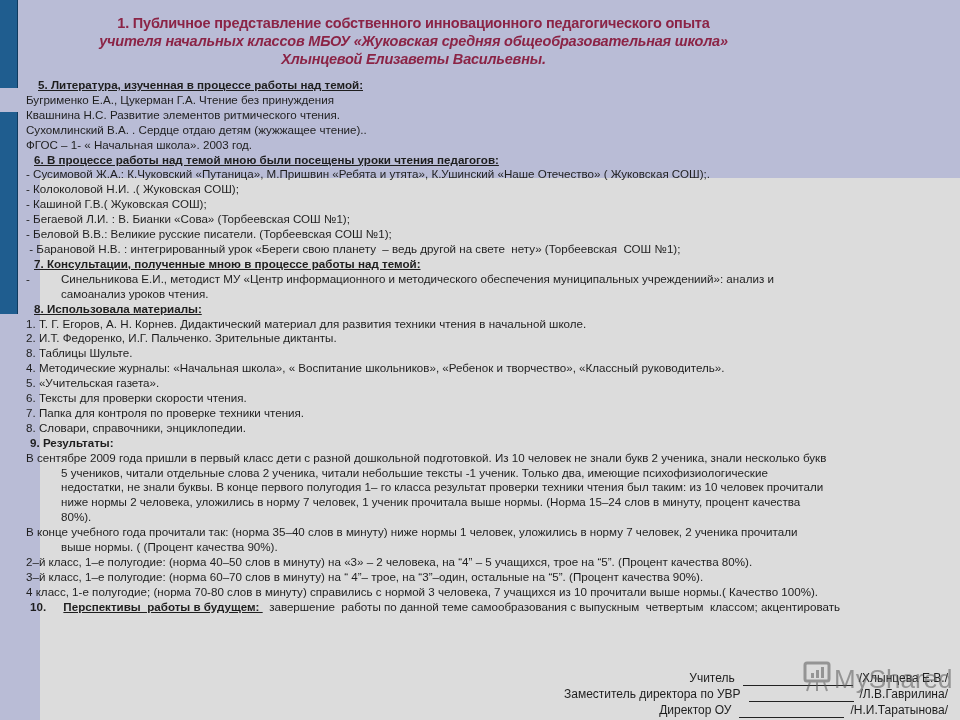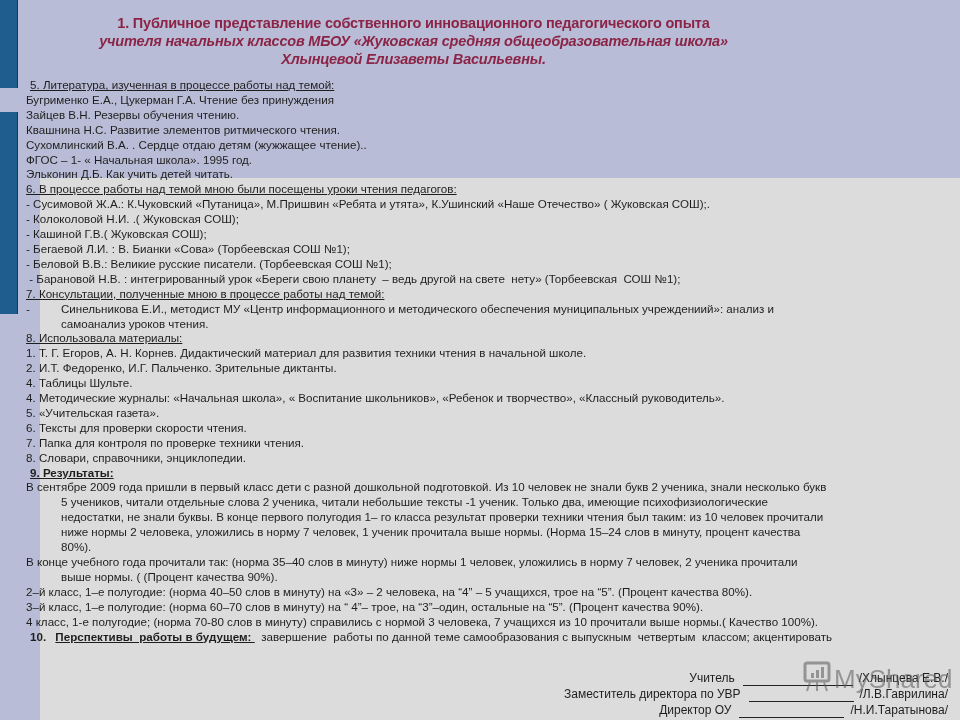--- a/index.html
+++ b/index.html
@@ -4,21 +4,21 @@
 <style>
   html, body { margin:0; padding:0; }
   body { width:960px; height:720px; position:relative; overflow:hidden; background:#b9bcd6; font-family:"Liberation Sans", sans-serif; color:#1e1e1e; }
   .grey-panel { position:absolute; left:40px; top:178px; width:920px; height:542px; background:#dcdcdc; }
   .bar { position:absolute; left:0; width:17px; background:#1f5d8f; border-right:1px solid #0e3a5e; }
   .title { position:absolute; left:0; top:14px; width:827px; text-align:center; color:#8b2446; font-weight:bold; font-size:14.5px; line-height:18px; font-family:"Liberation Sans", sans-serif; letter-spacing:-0.2px; }
   .title .l1 { font-style:normal; }
   .title .l2, .title .l3 { font-style:italic; }
   .content { position:absolute; left:26px; top:78px; width:930px; font-size:11.6px; line-height:14.9px; }
   .line { white-space:nowrap; }
-  .h { font-weight:normal; text-decoration:underline; }
+  .h { font-weight:bold; text-decoration:underline;margin-left:8px; }
   .ind { padding-left:35px; }
   .dash-row { display:flex; }
   .dash-row .dash { width:35px; }
   .sig { position:absolute; top:670px; font-size:12px; line-height:16px; }
   .sig-row { display:flex; justify-content:flex-end; align-items:flex-end; }
   .sig-role { text-align:center; }
   .sig-line { display:inline-block; border-bottom:1px solid #222; height:12px; margin:0 6px 0 8px; }
   .watermark { position:absolute; left:800px; top:660px; display:flex; align-items:center; opacity:0.55; color:#5a5a5a; font-size:26px; font-family:Liberation Sans, sans-serif; }
 </style>
 </head>
@@ -31,25 +31,23 @@
 
 <div class="title">
   <div class="l1">1. Публичное представление собственного инновационного педагогического опыта</div>
   <div class="l2">учителя начальных классов  МБОУ  «Жуковская средняя общеобразовательная школа»</div>
   <div class="l3">Хлынцевой Елизаветы Васильевны.</div>
 </div>
 
 <div class="content">
   <div class="line h" style="padding-left:4px;">5. Литература,  изученная в процессе работы над темой:</div>
   <div class="line">Бугрименко Е.А., Цукерман Г.А. Чтение без принуждения</div>
-  <div class="line">Зайцев  В.Н. Резервы обучения чтению.</div>
   <div class="line">Квашнина  Н.С. Развитие  элементов ритмического чтения.</div>
   <div class="line">Сухомлинский В.А. . Сердце отдаю детям (жужжащее чтение)..</div>
-  <div class="line">ФГОС – 1- « Начальная  школа». 1995 год.</div>
-  <div class="line">Эльконин Д.Б. Как учить детей читать.</div>
+  <div class="line">ФГОС – 1- « Начальная  школа». 2003 год.</div>
 
   <div class="line h">6.  В процессе работы над темой мною были посещены уроки чтения педагогов:</div>
   <div class="line">- Сусимовой Ж.А.:  К.Чуковский «Путаница», М.Пришвин  «Ребята и утята», К.Ушинский  «Наше  Отечество» ( Жуковская СОШ);.</div>
   <div class="line">- Колоколовой Н.И. .( Жуковская СОШ);</div>
   <div class="line">- Кашиной Г.В.( Жуковская СОШ);</div>
   <div class="line">- Бегаевой Л.И. :  В. Бианки «Сова»  (Торбеевская СОШ №1);</div>
   <div class="line">- Беловой В.В.:  Великие русские писатели. (Торбеевская  СОШ №1);</div>
   <div class="line" style="white-space:pre;"> - Барановой Н.В. : интегрированный урок «Береги свою планету  – ведь другой на свете  нету» (Торбеевская  СОШ №1);</div>
 
   <div class="line h">7. Консультации,  полученные мною в процессе  работы над темой:</div>
@@ -57,42 +55,42 @@
     <span class="dash">-</span>
     <div>
       <div class="line">Синельникова  Е.И., методист МУ «Центр информационного и методического обеспечения муниципальных  учреждениий»:  анализ  и</div>
       <div class="line">самоанализ  уроков чтения.</div>
     </div>
   </div>
 
   <div class="line h">8. Использовала  материалы:</div>
   <div class="line">1. Т. Г. Егоров, А. Н. Корнев. Дидактический материал для развития техники  чтения  в начальной  школе.</div>
   <div class="line">2. И.Т. Федоренко, И.Г. Пальченко.   Зрительные  диктанты.</div>
-  <div class="line">4. Таблицы   Шульте.</div>
+  <div class="line">8. Таблицы   Шульте.</div>
   <div class="line">4.  Методические  журналы:  «Начальная  школа», « Воспитание школьников», «Ребенок и творчество», «Классный руководитель».</div>
   <div class="line">5. «Учительская  газета».</div>
   <div class="line">6. Тексты для проверки скорости чтения.</div>
   <div class="line">7. Папка для контроля по проверке техники чтения.</div>
   <div class="line">8. Словари, справочники, энциклопедии.</div>
 
-  <div class="line" style="padding-left:4px;font-weight:bold;"><span style="text-decoration:underline;">9. Результаты:</span></div>
+  <div class="line" style="padding-left:4px;font-weight:bold;"><span style="">9. Результаты:</span></div>
   <div class="line">В сентябре 2009 года пришли в первый класс дети с разной дошкольной подготовкой. Из 10 человек не знали  букв 2 ученика,  знали несколько букв</div>
   <div class="line ind">5 учеников, читали  отдельные  слова 2 ученика, читали небольшие  тексты -1 ученик. Только два, имеющие психофизиологические</div>
   <div class="line ind">недостатки, не знали  буквы. В конце первого полугодия 1– го класса результат проверки техники чтения  был таким:  из 10 человек прочитали</div>
   <div class="line ind">ниже  нормы 2 человека, уложились в норму 7 человек, 1 ученик прочитала выше  нормы. (Норма 15–24  слов в минуту, процент качества</div>
   <div class="line ind">80%).</div>
   <div class="line">В конце  учебного года прочитали так: (норма 35–40  слов в минуту) ниже  нормы 1 человек, уложились в норму 7 человек, 2 ученика прочитали</div>
   <div class="line ind">выше  нормы. ( (Процент  качества 90%).</div>
   <div class="line">2–й класс, 1–е полугодие: (норма 40–50  слов в минуту) на  «3» – 2 человека, на “4” – 5 учащихся, трое на “5”. (Процент  качества 80%).</div>
   <div class="line">3–й класс, 1–е полугодие: (норма 60–70  слов в минуту) на  “ 4”– трое, на “3”–один,  остальные на “5”. (Процент  качества 90%).</div>
   <div class="line">4 класс, 1-е полугодие; (норма 70-80  слов в минуту)  справились с нормой 3 человека, 7 учащихся из  10 прочитали выше  нормы.( Качество 100%).</div>
 
   <div class="line" style="padding-left:4px;">
     <b>10.</b>
-    <b style="text-decoration:underline;margin-left:6px;white-space:pre;">Перспективы  работы в будущем: </b><span style="white-space:pre;">  завершение  работы по данной теме самообразования с выпускным  четвертым  классом; акцентировать</span>
+    <b style="text-decoration:underline;margin-left:14px;white-space:pre;">Перспективы  работы в будущем: </b><span style="white-space:pre;">  завершение  работы по данной теме самообразования с выпускным  четвертым  классом; акцентировать</span>
   </div>
 </div>
 
 <div class="sig" style="right:12px;">
   <div class="sig-row">
     <span class="sig-role">Учитель</span>
     <span class="sig-line" style="width:110px;"></span>
     <span>/Хлынцева Е.В./</span>
   </div>
   <div class="sig-row">

